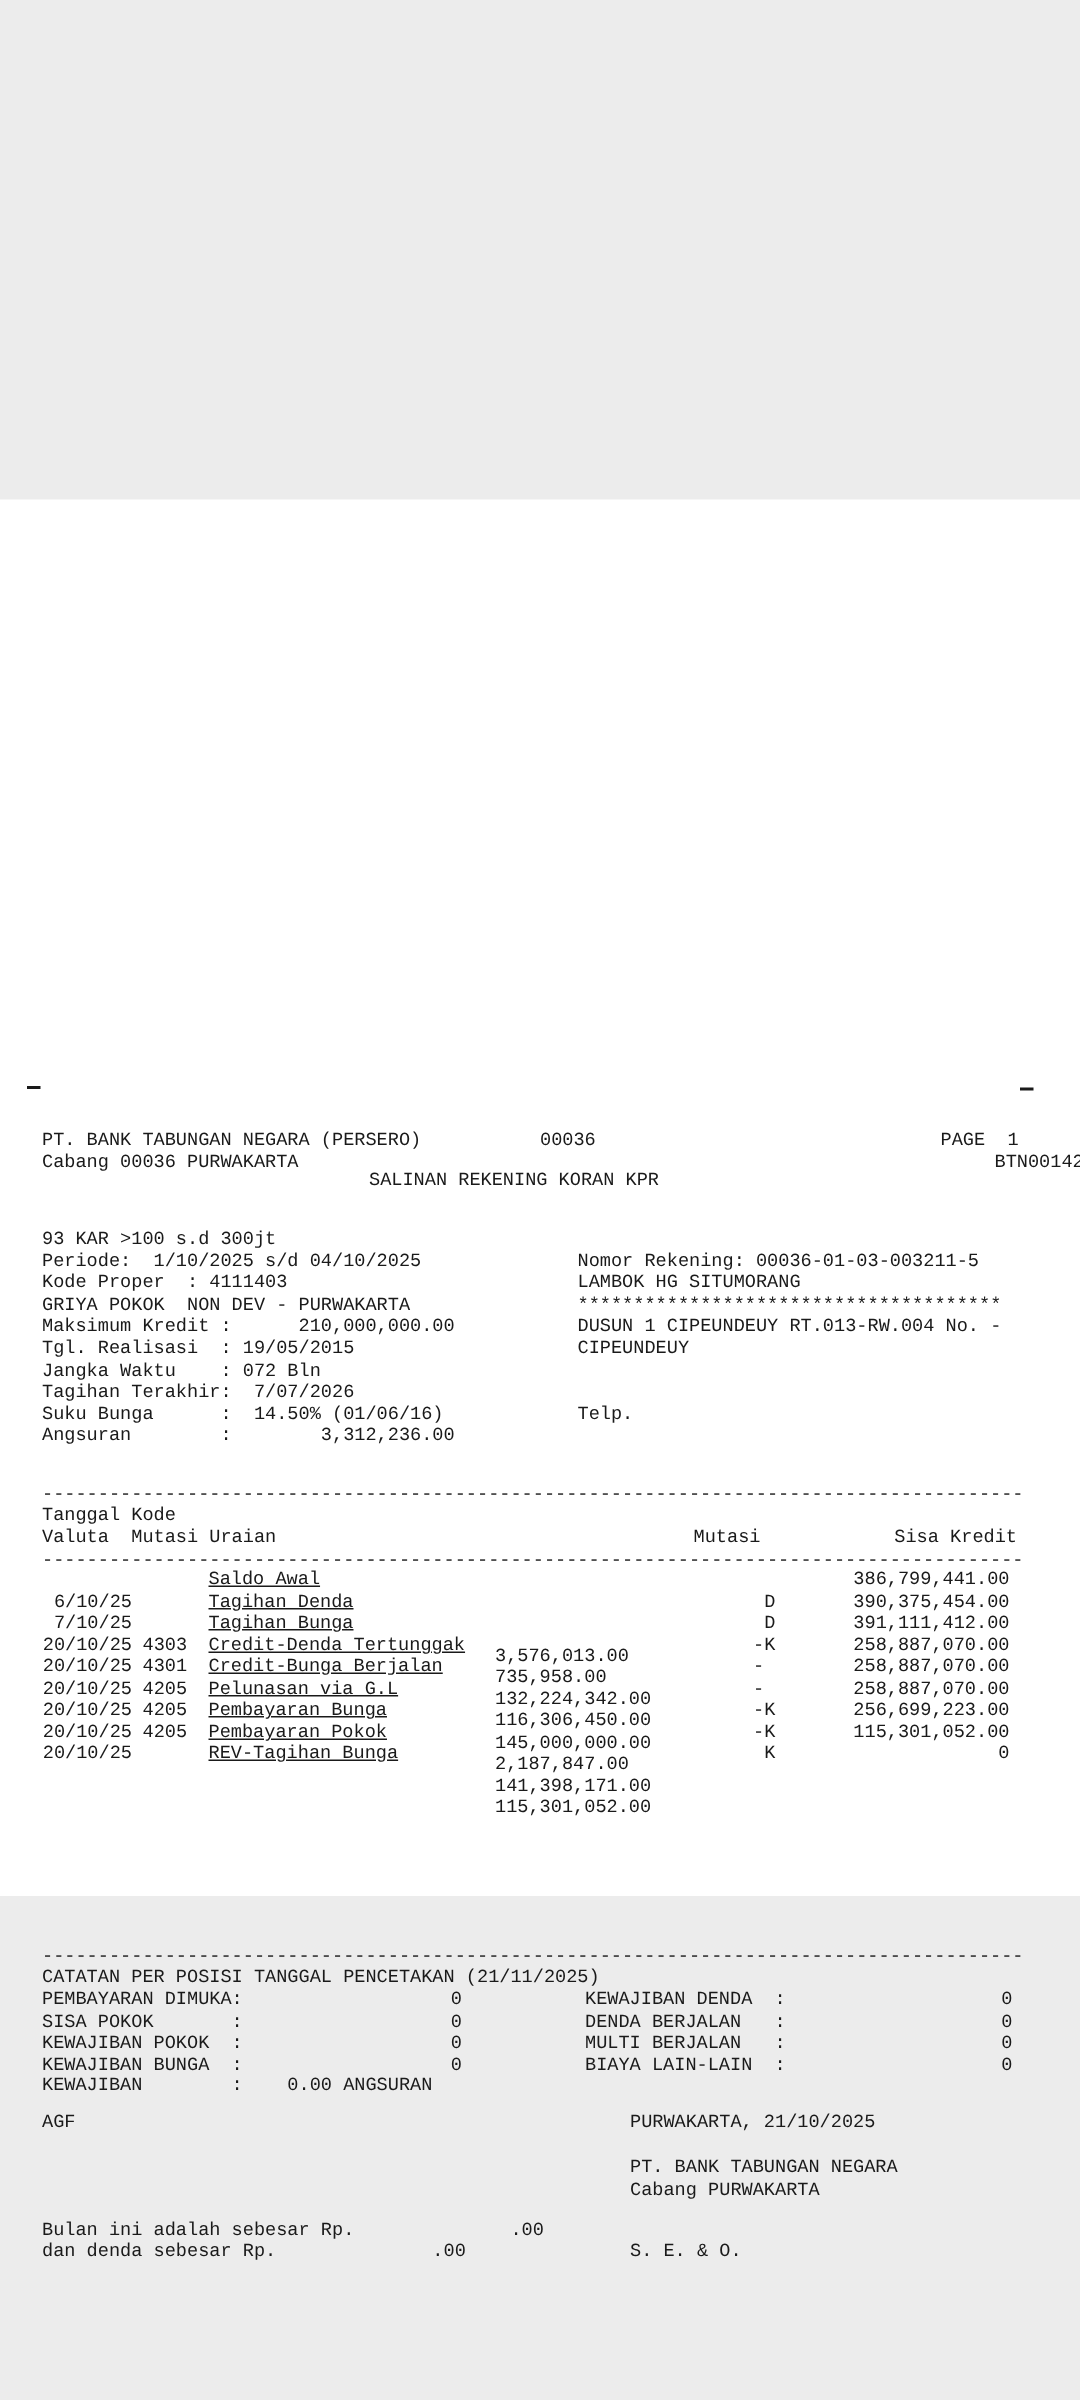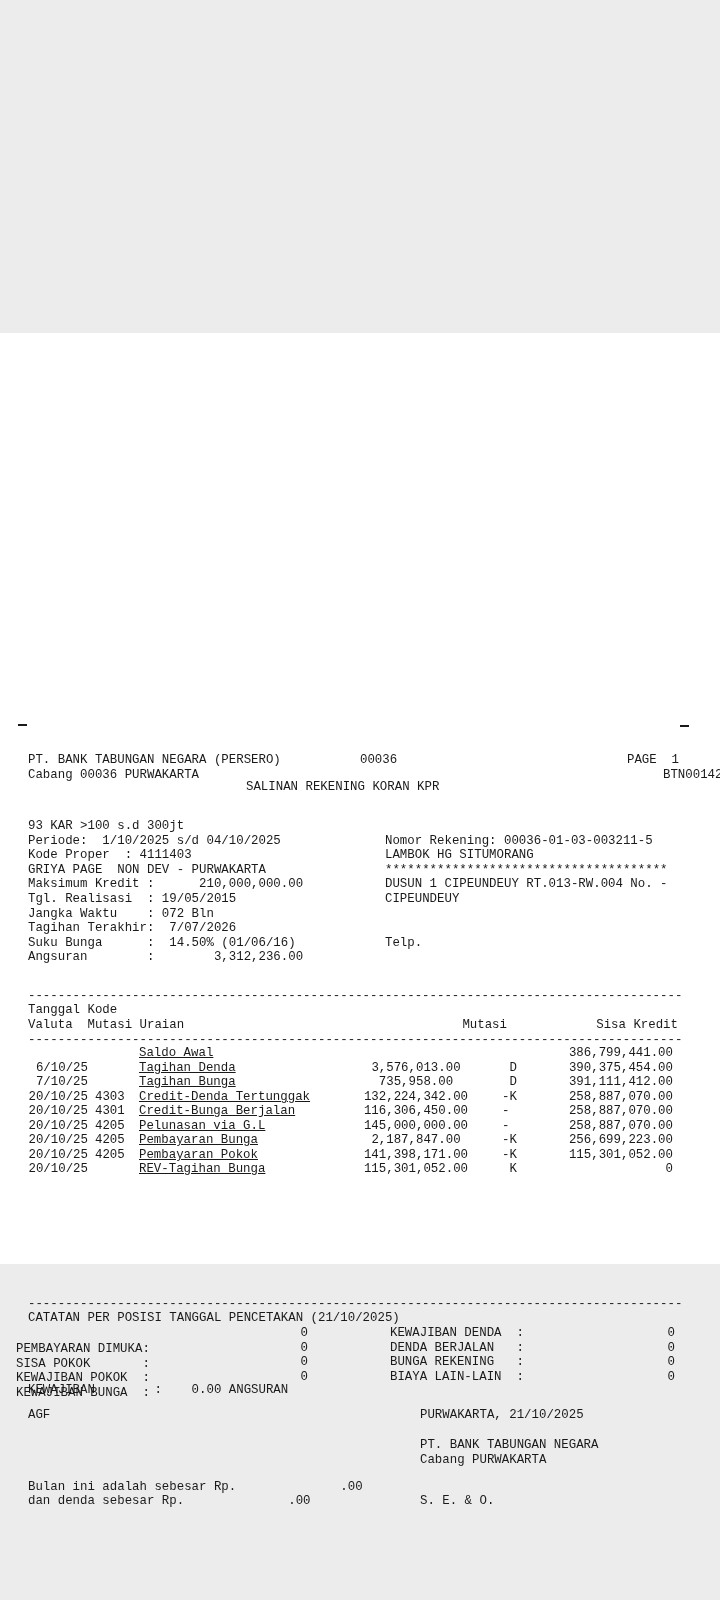--- a/index.html
+++ b/index.html
@@ -23,24 +23,24 @@
     height:15px;
     color:#1a1a1a;
     white-space:pre;
   }
   .rt{text-align:right;}
   .trow{position:absolute;left:0;top:0;width:720px;height:15px;}
   .trow .ln{top:0;}
   .c-date{left:28px;width:60px;text-align:right;}
   .c-code{left:95px;width:34px;}
   .c-desc{left:139px;text-decoration:underline;}
-  .c-amt{left:330px;width:172px;text-align:center;}
+  .c-amt{left:330px;width:172px;text-align:left;margin-top:36px;}
   .c-dk{left:502px;width:24px;}
   .c-sisa{left:530px;width:143px;text-align:right;}
-  .cl-label{left:16px;margin-top:16px;}
+  .cl-label{left:28px;}
   .cl-val{left:200px;width:108px;text-align:right;}
   .cr-label{left:390px;}
   .cr-val{left:560px;width:115px;text-align:right;}
   .stray{
     position:absolute;
     width:9px;height:2px;
     background:#1a1a1a;
   }
 </style>
 </head>
@@ -55,21 +55,21 @@
     <span class="ln" style="left:28px;top:435px">Cabang 00036 PURWAKARTA</span>
     <span class="ln" style="left:663px;top:435px">BTN0014252</span>
     <span class="ln" style="left:246px;top:447px">SALINAN REKENING KORAN KPR</span>
 
     <span class="ln" style="left:28px;top:486px">93 KAR &gt;100 s.d 300jt</span>
     <span class="ln" style="left:385px;top:486px"></span>
     <span class="ln" style="left:28px;top:501px">Periode:  1/10/2025 s/d 04/10/2025</span>
     <span class="ln" style="left:385px;top:501px">Nomor Rekening: 00036-01-03-003211-5</span>
     <span class="ln" style="left:28px;top:515px">Kode Proper  : 4111403</span>
     <span class="ln" style="left:385px;top:515px">LAMBOK HG SITUMORANG</span>
-    <span class="ln" style="left:28px;top:530px">GRIYA PAGE  NON DEV - PURWAKARTA</span>
+    <span class="ln" style="left:28px;top:530px">GRIYA POKOK  NON DEV - PURWAKARTA</span>
     <span class="ln" style="left:385px;top:530px">**************************************</span>
     <span class="ln" style="left:28px;top:544px">Maksimum Kredit :      210,000,000.00</span>
     <span class="ln" style="left:385px;top:544px">DUSUN 1 CIPEUNDEUY RT.013-RW.004 No. -</span>
     <span class="ln" style="left:28px;top:559px">Tgl. Realisasi  : 19/05/2015</span>
     <span class="ln" style="left:385px;top:559px">CIPEUNDEUY</span>
     <span class="ln" style="left:28px;top:574px">Jangka Waktu    : 072 Bln</span>
     <span class="ln" style="left:28px;top:588px">Tagihan Terakhir:  7/07/2026</span>
     <span class="ln" style="left:28px;top:603px">Suku Bunga      :  14.50% (01/06/16)</span>
     <span class="ln" style="left:385px;top:603px">Telp.</span>
     <span class="ln" style="left:28px;top:617px">Angsuran        :        3,312,236.00</span>
@@ -141,38 +141,38 @@
     </div>
     <div class="trow" style="top:829px">
       <span class="ln c-date">20/10/25</span>
       <span class="ln c-desc">REV-Tagihan Bunga</span>
       <span class="ln c-amt">115,301,052.00</span>
       <span class="ln c-dk"> K</span>
       <span class="ln c-sisa">0</span>
     </div>
 
     <span class="ln" style="left:28px;top:964px">----------------------------------------------------------------------------------------</span>
-    <span class="ln" style="left:28px;top:978px">CATATAN PER POSISI TANGGAL PENCETAKAN (21/10/2025)</span>
+    <span class="ln" style="left:28px;top:978px">CATATAN PER POSISI TANGGAL PENCETAKAN (21/11/2025)</span>
 
     <div class="trow" style="top:993px">
       <span class="ln cl-label">PEMBAYARAN DIMUKA:</span>
       <span class="ln cl-val">0</span>
       <span class="ln cr-label">KEWAJIBAN DENDA  :</span>
       <span class="ln cr-val">0</span>
     </div>
     <div class="trow" style="top:1008px">
       <span class="ln cl-label">SISA POKOK       :</span>
       <span class="ln cl-val">0</span>
       <span class="ln cr-label">DENDA BERJALAN   :</span>
       <span class="ln cr-val">0</span>
     </div>
     <div class="trow" style="top:1022px">
       <span class="ln cl-label">KEWAJIBAN POKOK  :</span>
       <span class="ln cl-val">0</span>
-      <span class="ln cr-label">BUNGA REKENING   :</span>
+      <span class="ln cr-label">MULTI BERJALAN   :</span>
       <span class="ln cr-val">0</span>
     </div>
     <div class="trow" style="top:1037px">
       <span class="ln cl-label">KEWAJIBAN BUNGA  :</span>
       <span class="ln cl-val">0</span>
       <span class="ln cr-label">BIAYA LAIN-LAIN  :</span>
       <span class="ln cr-val">0</span>
     </div>
     <span class="ln" style="left:28px;top:1050px">KEWAJIBAN        :    0.00 ANGSURAN</span>
 

